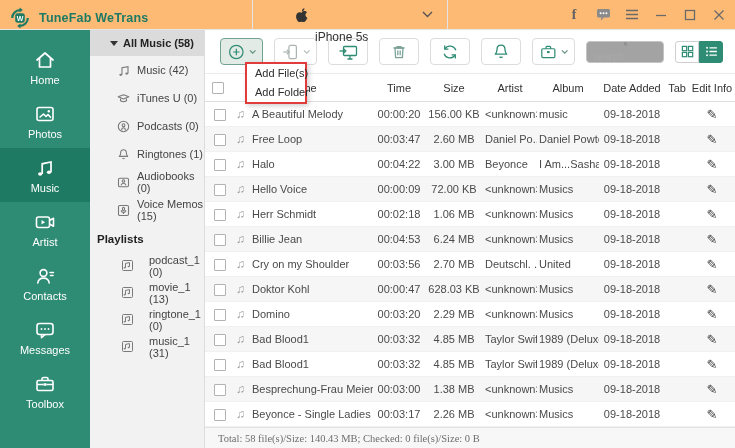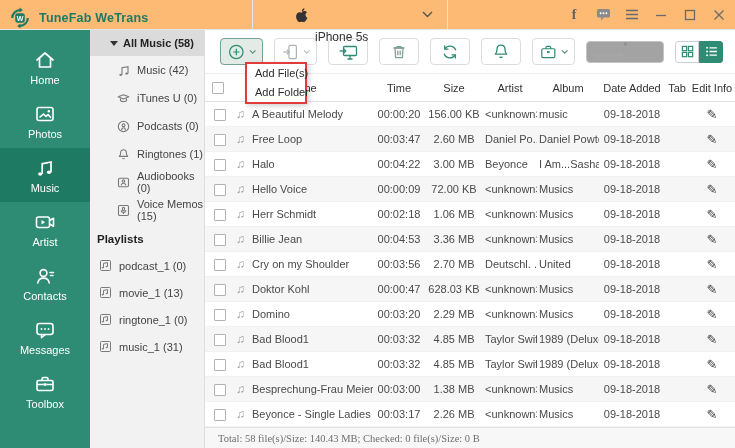--- a/index.html
+++ b/index.html
@@ -27,21 +27,21 @@
   .navitem { height:54px; display:flex; flex-direction:column; align-items:center; justify-content:center; gap:3px; cursor:pointer; }
   .navitem.sel { background:#1e7a62; }
   .navitem .nlabel { color:#fff; font-size:11px; }
 
   
   .library { width:115px; background:#f2f2f2; border-right:1px solid #ddd; flex-shrink:0; font-size:11px; color:#444; }
   .libhead { height:26px; background:#dbdbdb; display:flex; align-items:center; padding-left:20px; gap:5px; font-weight:bold; color:#222; }
   .tri { width:0; height:0; border-left:4px solid transparent; border-right:4px solid transparent; border-top:5px solid #333; }
   .libitem { height:28px; display:flex; align-items:center; padding-left:27px; gap:7px; cursor:pointer; }
   .plhead { height:26px; display:flex; align-items:center; padding-left:7px; font-weight:bold; color:#222; font-size:11.5px; margin-top:2px; }
-  .plitem { height:27px; display:flex; align-items:center; padding-left:9px; gap:7px; cursor:pointer; }
+  .plitem { height:27px; display:flex; align-items:center; padding-left:31px; gap:15px; cursor:pointer; }
 
   
   .main { width:530px; display:flex; flex-direction:column; background:#fff; }
   .toolbar { height:44px; display:flex; align-items:center; padding:0 12px 0 15px; gap:11px; }
   .tbtn { height:27px; min-width:40px; padding:0 6px; background:#fff; border:1px solid #dcdcdc; border-radius:4px;
           display:flex; align-items:center; justify-content:center; gap:3px; cursor:pointer; }
   .tbtn.active { background:#e2ebe6; border-color:#74a292; }
   .searchbox { margin-left:auto; width:82px; height:22px; border:1px solid #c4c4c4; border-radius:4px; background:#a3a3a3;
                display:flex; align-items:center; padding:0 5px; gap:4px;flex-direction:column; }
   .searchbox input { border:none; outline:none; width:100%; font-size:10.5px; color:#444; background:transparent; font-family:"Liberation Sans",sans-serif;}
@@ -540,21 +540,21 @@
 
             <tr>
               <td class="c"><span class="cb" style="margin-left:3px"></span></td>
               <td>
                 <div class="name-cell">
                   <span class="note">♫</span>
                   <span>Billie Jean</span>
                 </div>
               </td>
               <td class="c">00:04:53</td>
-              <td class="c">3.36 MB</td>
+              <td class="c">6.24 MB</td>
               <td class="l">&lt;unknown&gt;</td>
               <td class="l">Musics</td>
               <td class="c">09-18-2018</td>
               <td class="c"></td>
               <td class="c"><span class="pencil">✎</span></td>
             </tr>
 
             <tr>
               <td class="c"><span class="cb" style="margin-left:3px"></span></td>
               <td>

